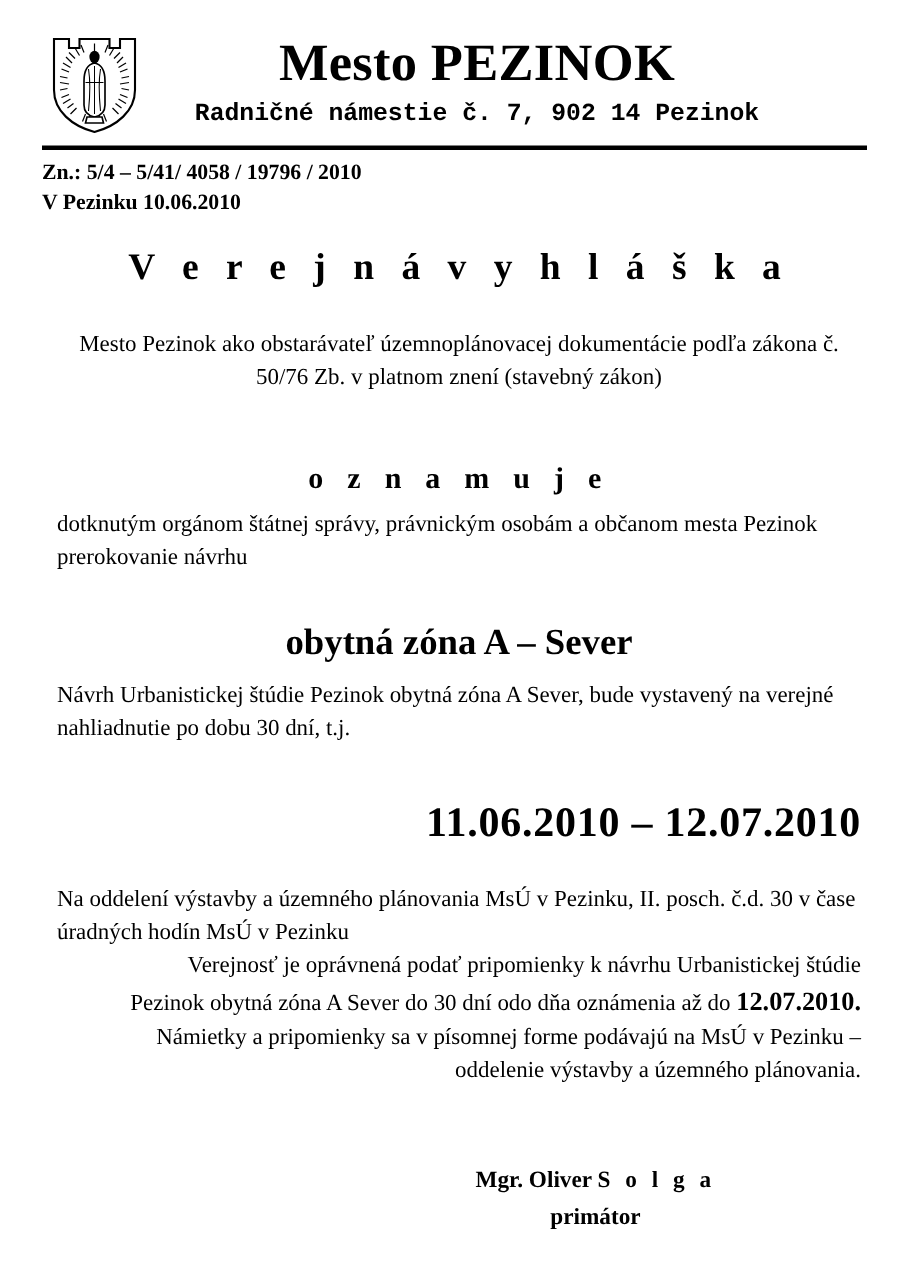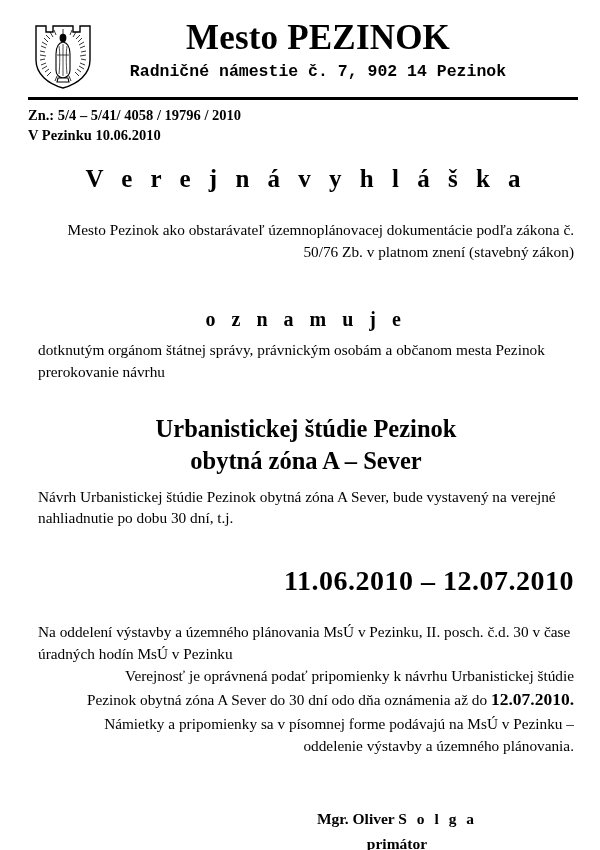--- a/index.html
+++ b/index.html
@@ -21,21 +21,21 @@
     height: 850px;
     background: #ffffff;
     box-sizing: border-box;
   }
 
   
   .letterhead {
     position: relative;
     padding: 22px 22px 0 22px;
     display: flex;
-    align-items: flex-start;
+    align-items: center;
   }
   .crest {
     width: 58px;
     height: 66px;
     flex: 0 0 58px;
     margin-left: 12px;
     margin-top: 2px;
   }
   .crest svg { display: block; }
 
@@ -85,21 +85,21 @@
     font-size: 25px;
     font-weight: bold;
     letter-spacing: 6px;
     margin-top: 20px;
   }
 
   .para {
     font-size: 15.3px;
     line-height: 1.42;
     margin-top: 26px;
-    text-align: right;
+    text-align: center;
   }
 
   .headline-oznamuje {
     text-align: center;
     font-size: 20px;
     font-weight: bold;
     letter-spacing: 5.5px;
     margin-top: 46px;
   }
 
@@ -225,21 +225,20 @@
 
     <div class="headline-spaced">V e r e j n á   v y h l á š k a</div>
 
     <p class="para">Mesto Pezinok ako obstarávateľ územnoplánovacej dokumentácie podľa zákona č. 50/76 Zb. v platnom znení (stavebný zákon)</p>
 
     <div class="headline-oznamuje">o z n a m u j e</div>
 
     <p class="para-tight">dotknutým orgánom štátnej správy, právnickým osobám a občanom mesta Pezinok prerokovanie návrhu</p>
 
     <div class="title-block">
-      <div class="tline">Urbanistickej štúdie Pezinok</div>
       <div class="tline">obytná zóna A – Sever</div>
     </div>
 
     <p class="para-tight">Návrh Urbanistickej štúdie Pezinok obytná zóna A Sever, bude vystavený na verejné nahliadnutie po dobu 30 dní, t.j.</p>
 
     <div class="date-range">11.06.2010 – 12.07.2010</div>
 
     <div class="para-block">
       <span class="flow">Na oddelení výstavby a územného plánovania MsÚ v Pezinku, II. posch. č.d. 30 v čase úradných hodín MsÚ v Pezinku</span>
       <span class="indent"><span>Verejnosť je oprávnená podať pripomienky k návrhu Urbanistickej štúdie Pezinok obytná zóna A Sever do 30 dní odo dňa oznámenia až do </span><span class="bold-date">12.07.2010.</span></span>

